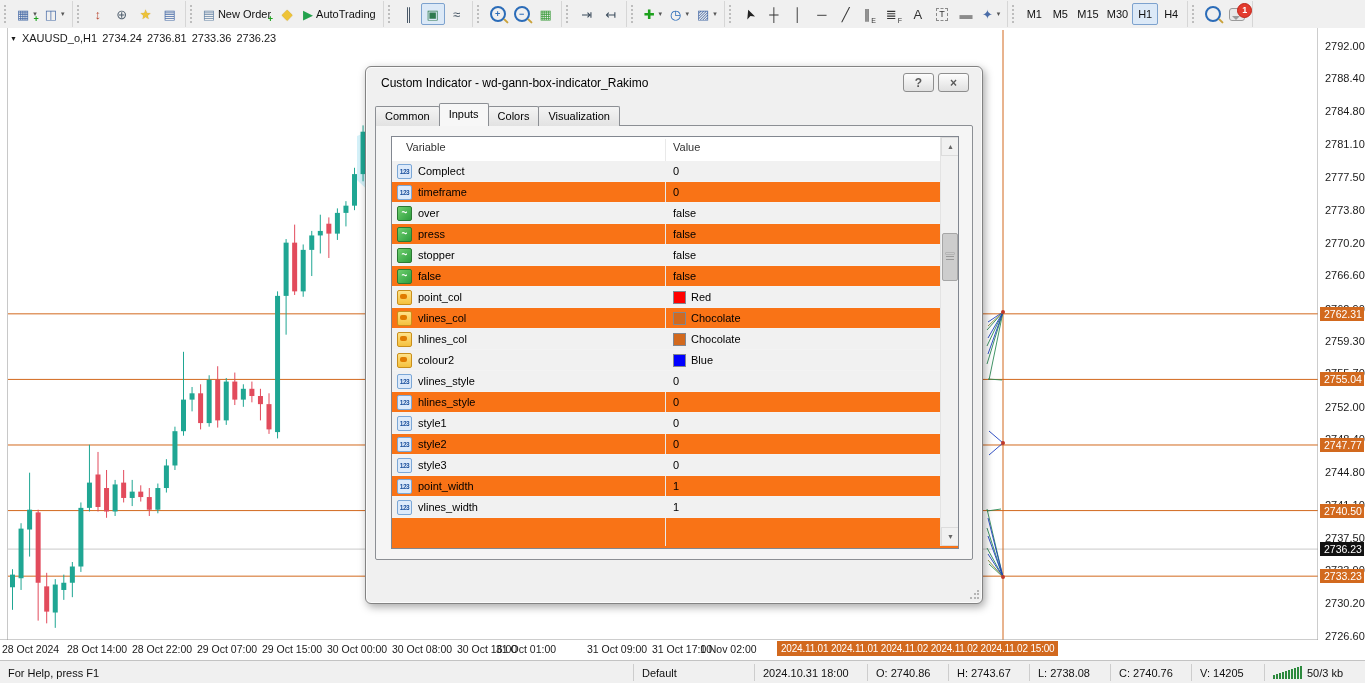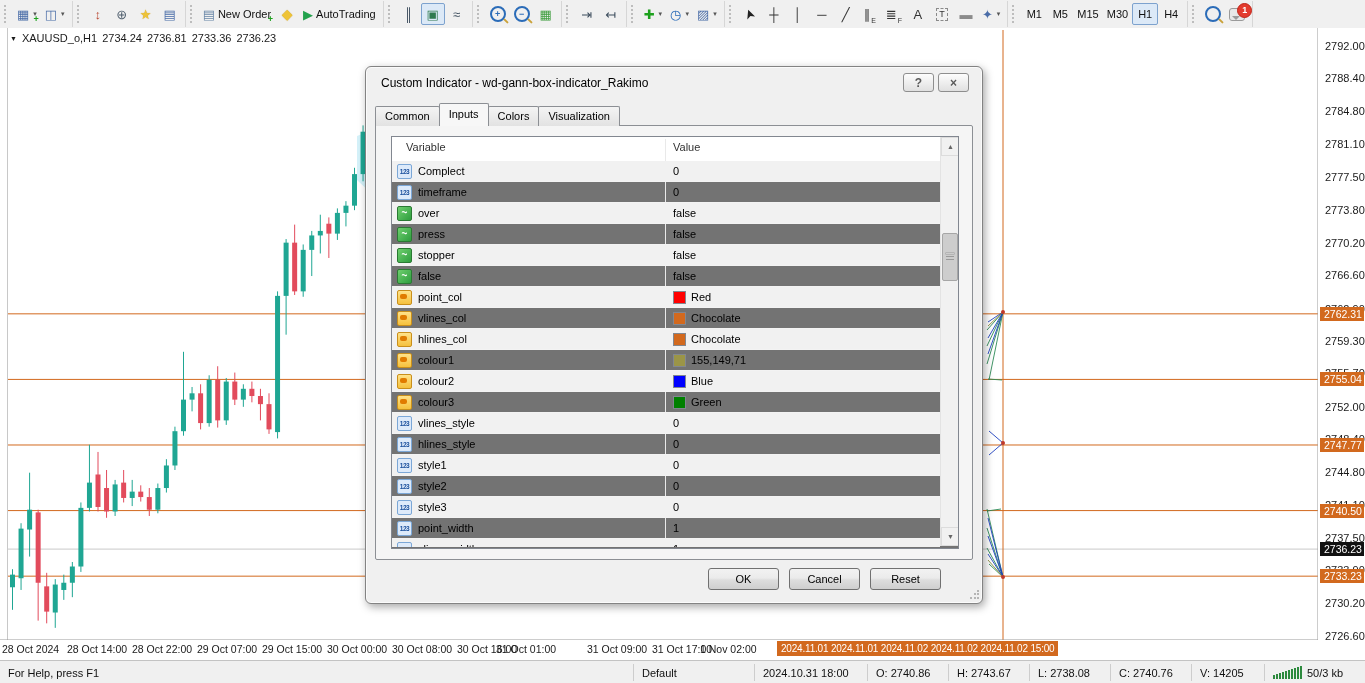--- a/index.html
+++ b/index.html
@@ -77,21 +77,21 @@
     background:linear-gradient(#fdfdfd,#f0f0f0 45%,#e0e0e0);font-size:12px;color:#444;
     display:flex;align-items:center;justify-content:center;padding:0;}
   .sys-btn span{font-weight:bold;color:#5a5a5a;line-height:12px;}
   #tabs{position:absolute;left:9px;top:37px;height:22px;display:flex;align-items:flex-end;z-index:2;}
   .tab{height:19px;padding:0 9px;border:1px solid #8c8f94;border-bottom:none;margin-right:-1px;
     background:linear-gradient(#f4f4f4,#e2e2e2);font-size:11px;line-height:19px;color:#000;
     border-radius:2px 2px 0 0;}
   .tab.active{height:22px;background:#f7f7f7;position:relative;z-index:3;line-height:21px;}
   #panel{position:absolute;left:9px;top:58px;width:596px;height:433px;border:1px solid #8c8f94;
     background:#f5f5f5;border-radius:0 2px 2px 2px;}
-  #itable{position:absolute;left:15px;top:10px;width:566px;height:411px;border:1px solid #828790;background:#737373;overflow:hidden;}
+  #itable{position:absolute;left:15px;top:10px;width:566px;height:411px;border:1px solid #828790;background:#f97316;overflow:hidden;}
   #thead{position:absolute;left:0;top:0;width:548px;height:24px;background:#fff;border-bottom:1px solid #dcdcdc;}
   #thead .th{position:absolute;top:4px;font-size:11px;color:#333;}
   #vdiv{position:absolute;left:273px;top:2px;bottom:2px;width:1px;background:#e9e9e9;}
   #tbody{position:absolute;left:0;top:24px;width:548px;height:386px;overflow:hidden;}
   .row{height:20px;display:flex;align-items:center;font-size:11px;color:#000;border-bottom:1px solid #f3f3f3;}
   .row.odd{background:#f1f1f1;}
   .row .ric{width:13px;height:13px;margin:0 6px 0 5px;flex:0 0 13px;display:flex;align-items:center;justify-content:center;}
   .ic-num{background:#ddeafa;border:1px solid #7ba7d7;color:#1a4f9c;font-size:6.5px;font-weight:bold;
     border-radius:2px;letter-spacing:-0.5px;}
   .ic-bool{background:linear-gradient(135deg,#6fcf6f,#2e9e3e);border:1px solid #2a7a33;color:#fff;
@@ -611,42 +611,26 @@
               </span>
             </div>
             <div class="row odd" data-name="table-row">
               <span class="ric ic-col" data-name="color-type-icon"></span>
               <span class="rname" data-name="variable-name">hlines_col</span>
               <span class="rval" data-name="variable-value">
                 <span class="swatch" data-name="color-swatch" style="background: rgb(210, 105, 30);"></span>
                 <span data-name="value-text">Chocolate</span>
               </span>
             </div>
-            <div class="row" data-name="table-row">
-              <span class="ric ic-col" data-name="color-type-icon"></span>
-              <span class="rname" data-name="variable-name">colour1</span>
-              <span class="rval" data-name="variable-value">
-                <span class="swatch" data-name="color-swatch" style="background: rgb(155, 149, 71);"></span>
-                <span data-name="value-text">155,149,71</span>
-              </span>
-            </div>
             <div class="row odd" data-name="table-row">
               <span class="ric ic-col" data-name="color-type-icon"></span>
               <span class="rname" data-name="variable-name">colour2</span>
               <span class="rval" data-name="variable-value">
                 <span class="swatch" data-name="color-swatch" style="background: rgb(0, 0, 255);"></span>
                 <span data-name="value-text">Blue</span>
-              </span>
-            </div>
-            <div class="row" data-name="table-row">
-              <span class="ric ic-col" data-name="color-type-icon"></span>
-              <span class="rname" data-name="variable-name">colour3</span>
-              <span class="rval" data-name="variable-value">
-                <span class="swatch" data-name="color-swatch" style="background: rgb(0, 128, 0);"></span>
-                <span data-name="value-text">Green</span>
               </span>
             </div>
             <div class="row odd" data-name="table-row">
               <span class="ric ic-num" data-name="numeric-type-icon">123</span>
               <span class="rname" data-name="variable-name">vlines_style</span>
               <span class="rval" data-name="variable-value">
                 <span data-name="value-text">0</span>
               </span>
             </div>
             <div class="row" data-name="table-row">
@@ -692,25 +676,20 @@
               </span>
             </div>
           </div>
         <div id="sbar" data-name="table-scrollbar">
           <div class="sb-btn" id="sb-up" data-name="scrollbar-up-icon">▲</div>
           <div id="sb-thumb" data-name="scrollbar-thumb"></div>
           <div class="sb-btn" id="sb-down" data-name="scrollbar-down-icon">▼</div>
         </div>
       </div>
     </div>
-    <div id="dlg-buttons" data-name="dialog-buttons">
-        <button class="dlg-btn" data-name="ok-button">OK</button>
-        <button class="dlg-btn" data-name="cancel-button">Cancel</button>
-        <button class="dlg-btn" data-name="reset-button">Reset</button>
-      </div>
     <div id="grip" data-name="resize-grip"></div>
   </div>
 
   <div id="statusbar" data-name="status-bar">
     <div id="status-help" data-name="status-help-text">For Help, press F1</div>
     <div class="seg w-default" data-name="status-profile">Default</div>
     <div class="seg w-time" data-name="status-bar-time">2024.10.31 18:00</div>
     <div class="seg w-q" data-name="status-open">O: 2740.86</div>
     <div class="seg w-q" data-name="status-high">H: 2743.67</div>
     <div class="seg w-q" data-name="status-low">L: 2738.08</div>

